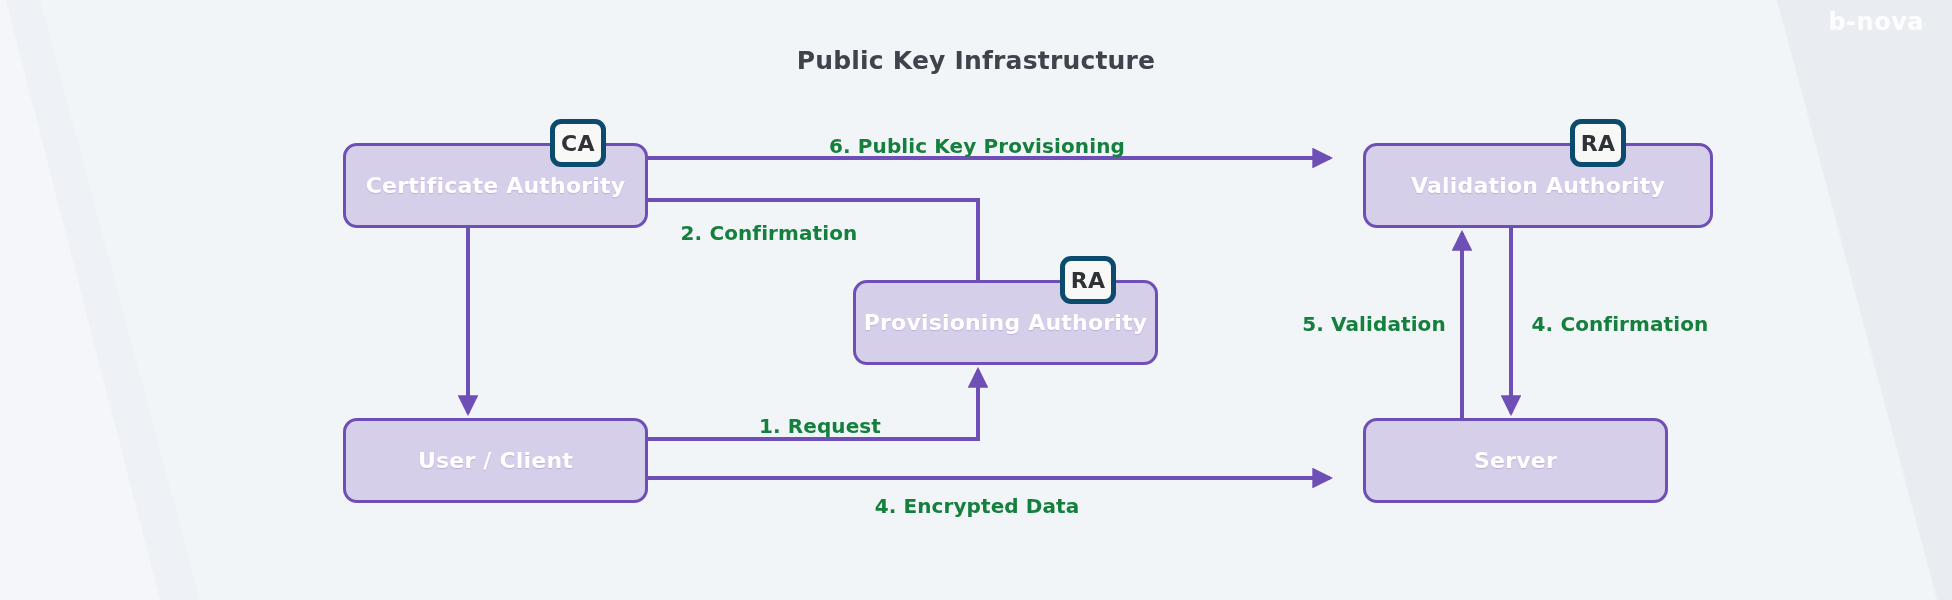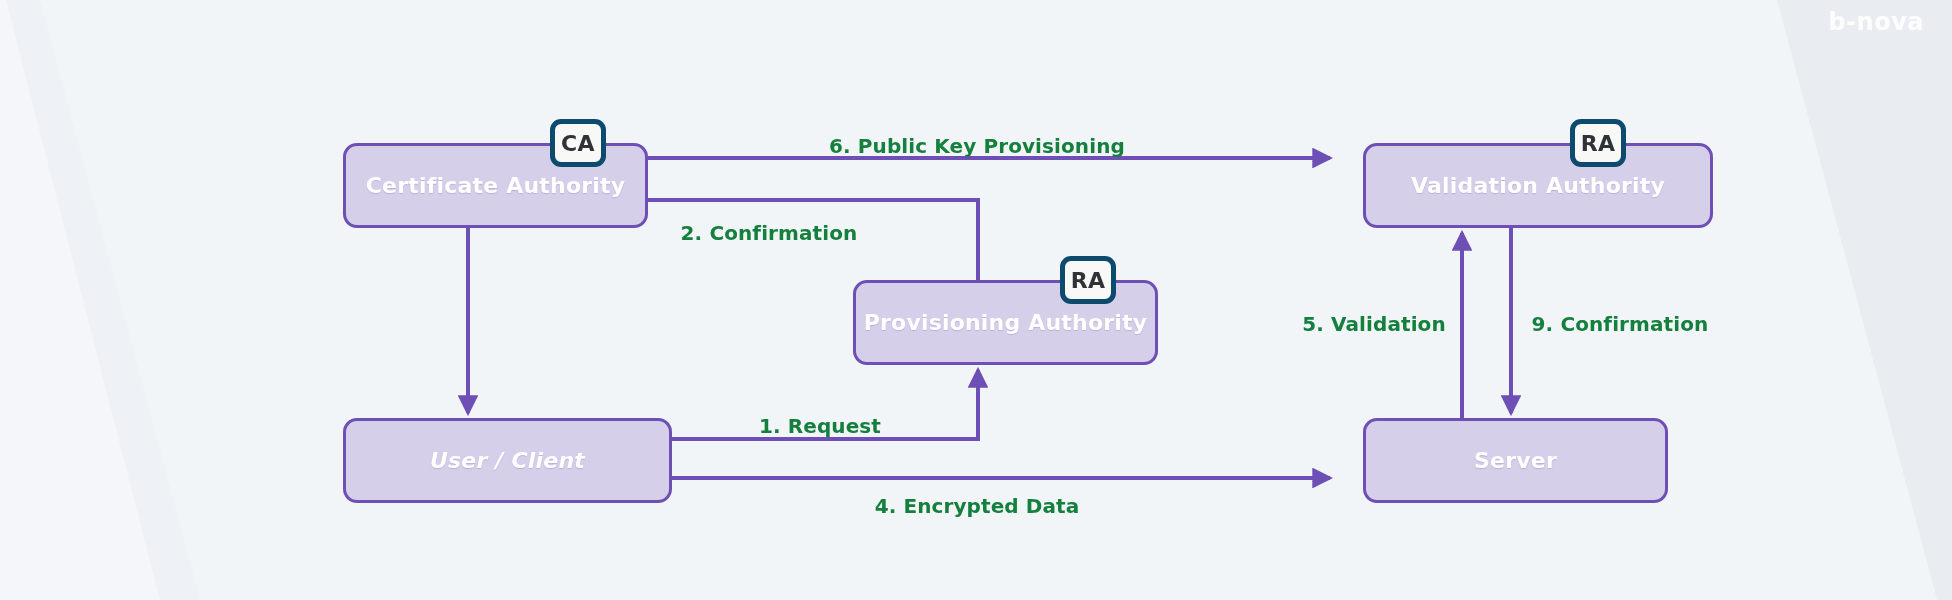--- a/index.html
+++ b/index.html
@@ -122,20 +122,21 @@
     </svg>
   </div>
   <div class="wedge" id="wedge-right">
     <svg viewBox="0 0 260 600" preserveAspectRatio="none">
       <polygon points="85,0 260,0 260,600 245,600" fill="#e9edf2"></polygon>
     </svg>
   </div>
 
   <div id="brand-logo">b-nova</div>
 
+  <div id="page-title">Public Key Infrastructure</div>
 
   <svg id="connectors" viewBox="0 0 1952 600" xmlns="http://www.w3.org/2000/svg">
     <defs>
       <marker id="arrow" viewBox="0 0 10 10" refX="8.5" refY="5" markerWidth="5.2" markerHeight="5.2" orient="auto-start-reverse">
         <path d="M 0 0 L 10 5 L 0 10 z" fill="#6d4fb5"></path>
       </marker>
     </defs>
 
     <g stroke="#6d4fb5" stroke-width="4" fill="none" stroke-linejoin="miter">
 
@@ -169,34 +170,34 @@
     <span>RA</span>
   </div>
 
   <div class="node" style="left:825px; top:280px; width:305px; height:85px;">
     <span class="node-label">Provisioning Authority</span>
   </div>
   <div class="badge" style="left:1060px; top:256px;">
     <span>RA</span>
   </div>
 
-  <div class="node" style="left:315px; top:418px; width:329px; height:85px;font-style:italic;">
+  <div class="node" style="left:315px; top:418px; width:305px; height:85px;">
     <span class="node-label">User / Client</span>
   </div>
 
   <div class="node" style="left:1335px; top:418px; width:305px; height:85px;">
     <span class="node-label">Server</span>
   </div>
 
   <div class="edge-label el-center" style="left:820px; top:414px;">1. Request</div>
 
   <div class="edge-label el-center" style="left:769px; top:221px;">2. Confirmation</div>
 
 
   <div class="edge-label el-center" style="left:977px; top:494px;">4. Encrypted Data</div>
 
   <div class="edge-label el-center" style="left:1374px; top:312px;">5. Validation</div>
 
   <div class="edge-label el-center" style="left:977px; top:134px;">6. Public Key Provisioning</div>
 
-  <div class="edge-label el-center" style="left:1620px; top:312px;">9. Confirmation</div>
+  <div class="edge-label el-center" style="left:1620px; top:312px;">4. Confirmation</div>
 
 </div>
 
 </body></html>

